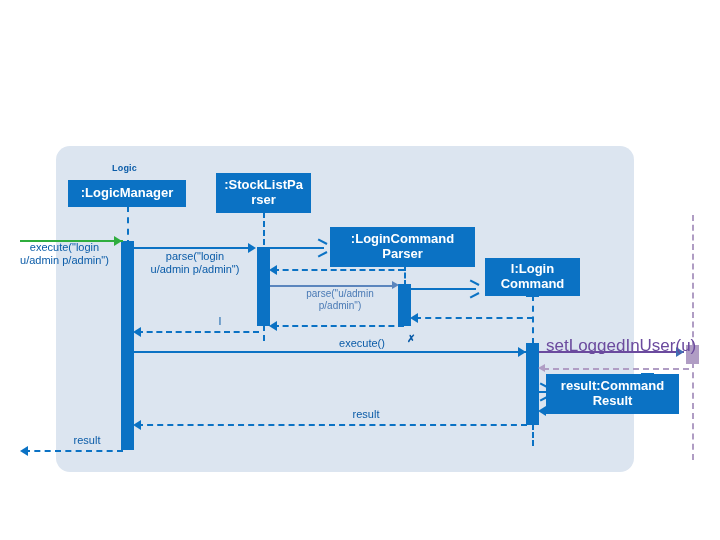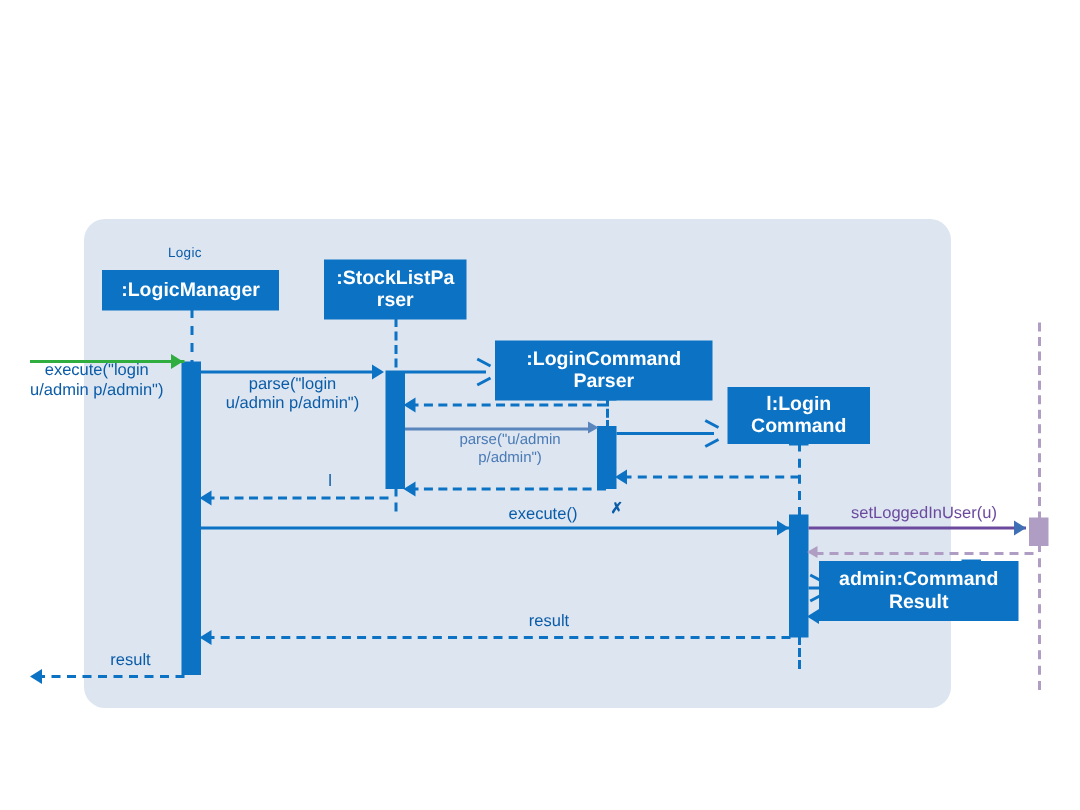--- a/index.html
+++ b/index.html
@@ -18,21 +18,21 @@
 
   
   .frame {
     position: absolute;
     background: #dce5f0;
     border-radius: 14px;
   }
   .frame-label {
     position: absolute;
     font-size: 9px;
-    font-weight: normal;
+    font-weight: bold;
     color: #0b5ca8;
     letter-spacing: 0.2px;
     padding-left: 45px;
   }
 
   
   .participant {
     position: absolute;
     box-sizing: border-box;
     display: flex;
@@ -132,21 +132,21 @@
   
   .lbl {
     position: absolute;
     font-size: 11px;
     line-height: 1.2;
     text-align: center;
     color: #0b5ca8;
     white-space: pre-line;
   }
   .lbl-light { color: #4a7ab5; font-size: 10px; }
-  .lbl-purple { color: #6b4a9e; font-size: 11px; }
+  .lbl-purple { color: #6b4a9e; font-size: 17px; }
   .destroy-x {
     position: absolute;
     font-size: 10px;
     font-weight: bold;
     color: #0b5ca8;
   }
 </style>
 </head>
 <body>
 
@@ -246,17 +246,17 @@
 rser</div>
 
   <div class="participant p-blue" style="left:68px; top:180px; width:118px; height:27px;">:LogicManager</div>
 
   <div class="participant p-blue" style="left:485px; top:258px; width:95px; height:38px;">l:Login
 Command</div>
 
   <div class="participant p-blue" style="left:330px; top:227px; width:145px; height:40px;">:LoginCommand
 Parser</div>
 
-  <div class="participant p-blue" style="left:546px; top:374px; width:133px; height:40px;">admin:Command
+  <div class="participant p-blue" style="left:546px; top:374px; width:133px; height:40px;">result:Command
 Result</div>
 
 
 </div>
 
 </body></html>

